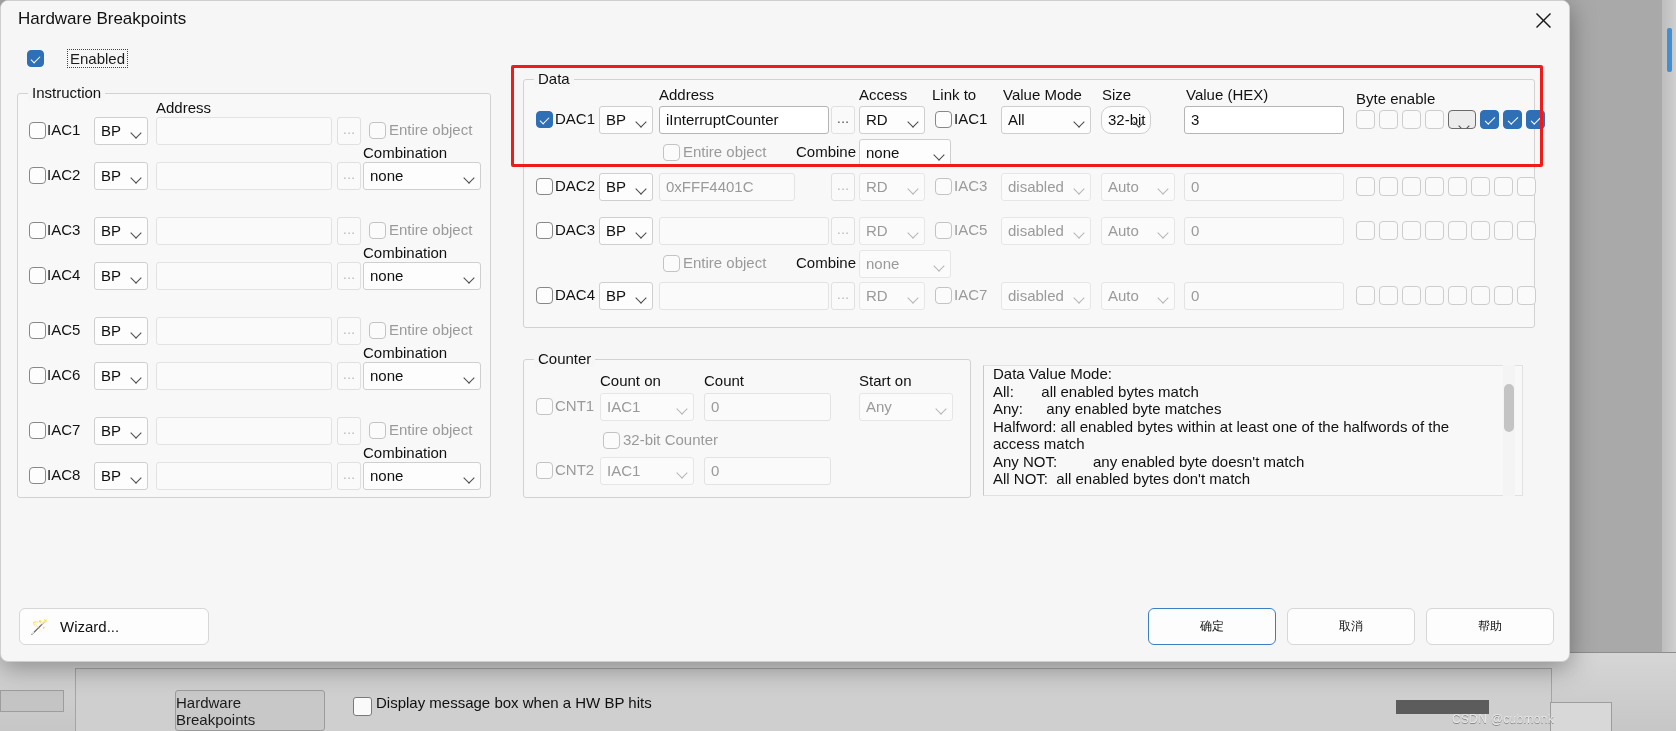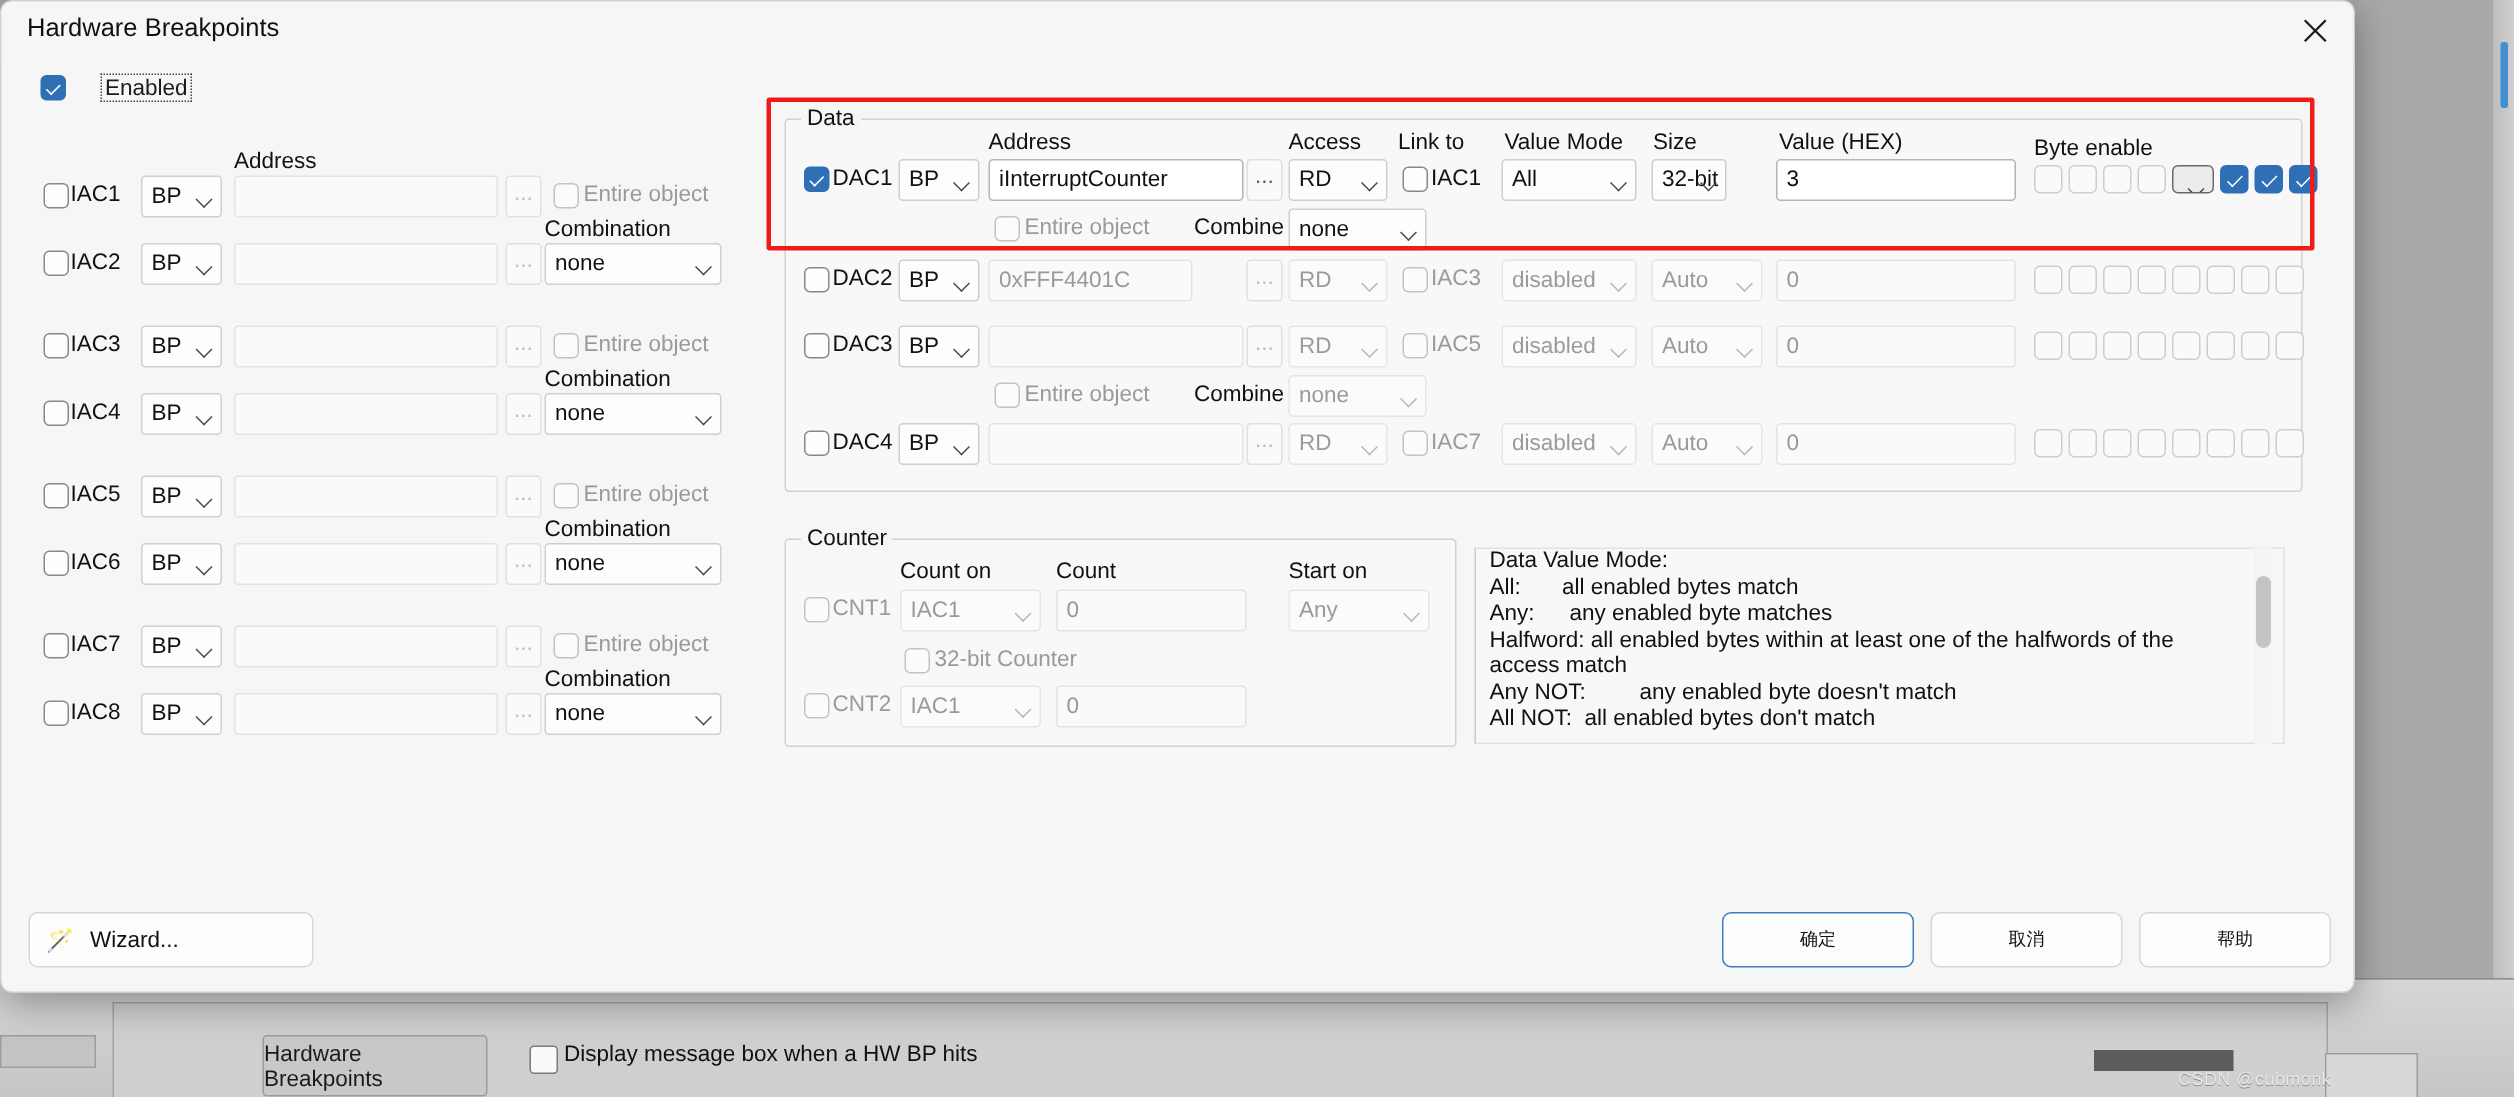--- a/index.html
+++ b/index.html
@@ -115,20 +115,23 @@
           <line x1="15.5" y1="1.5" x2="1.5" y2="15.5" stroke="#1b1b1b" stroke-width="1.5"></line>
         </svg>
     </div>
   </div>
 
   <div class="enabled-wrap">
     <span class="cb on"></span>
     <span class="focusbox">Enabled</span>
   </div>
 
+  <div class="group" style="left:16px;top:92px;width:472px;height:403px;">
+    <span class="legend">Instruction</span>
+  </div>
   <div class="colhdr" style="left:155px;top:98px;">Address</div>
 
   <div id="iac-rows">
       <div>
         <span class="cb" style="position:absolute;left:28px;top:121px;"></span>
         <span class="rowlabel" style="left:46px;top:120px;">IAC1</span>
         <span class="sel" style="left:93px;top:116px;width:54px;">BP</span>
         <span class="txt dim" style="left:155px;top:116px;width:176px;"></span>
         <span class="dots dim" style="left:336px;top:116px;">...</span>
         <span class="cb dim" style="position:absolute;left:368px;top:121px;"></span>
@@ -214,21 +217,21 @@
       <div>
         <span class="cb on" style="position:absolute;left:535px;top:110px;"></span>
         <span class="rowlabel" style="left:554px;top:109px;">DAC1</span>
         <span class="sel" style="left:598px;top:105px;width:54px;">BP</span>
         <span class="txt focus" style="left:658px;top:105px;width:170px;">iInterruptCounter</span>
         <span class="dots" style="left:830px;top:105px;">...</span>
         <span class="sel" style="left:858px;top:105px;width:66px;">RD</span>
         <span class="cb" style="position:absolute;left:934px;top:110px;"></span>
         <span class="rowlabel" style="left:953px;top:109px;">IAC1</span>
         <span class="sel" style="left:1000px;top:105px;width:90px;">All</span>
-        <span class="sel" style="left:1100px;top:105px;width:50px;">32-bit</span>
+        <span class="sel" style="left:1100px;top:105px;width:50px;border-radius:10px;">32-bit</span>
         <span class="txt focus" style="left:1183px;top:105px;width:160px;">3</span>
         <span class="byterow" style="left:1355px;top:109px;">
           <span class="bybox"></span>
           <span class="bybox"></span>
           <span class="bybox"></span>
           <span class="bybox"></span>
           <span class="bybox sel"></span>
           <span class="bybox on"></span>
           <span class="bybox on"></span>
           <span class="bybox on"></span>

